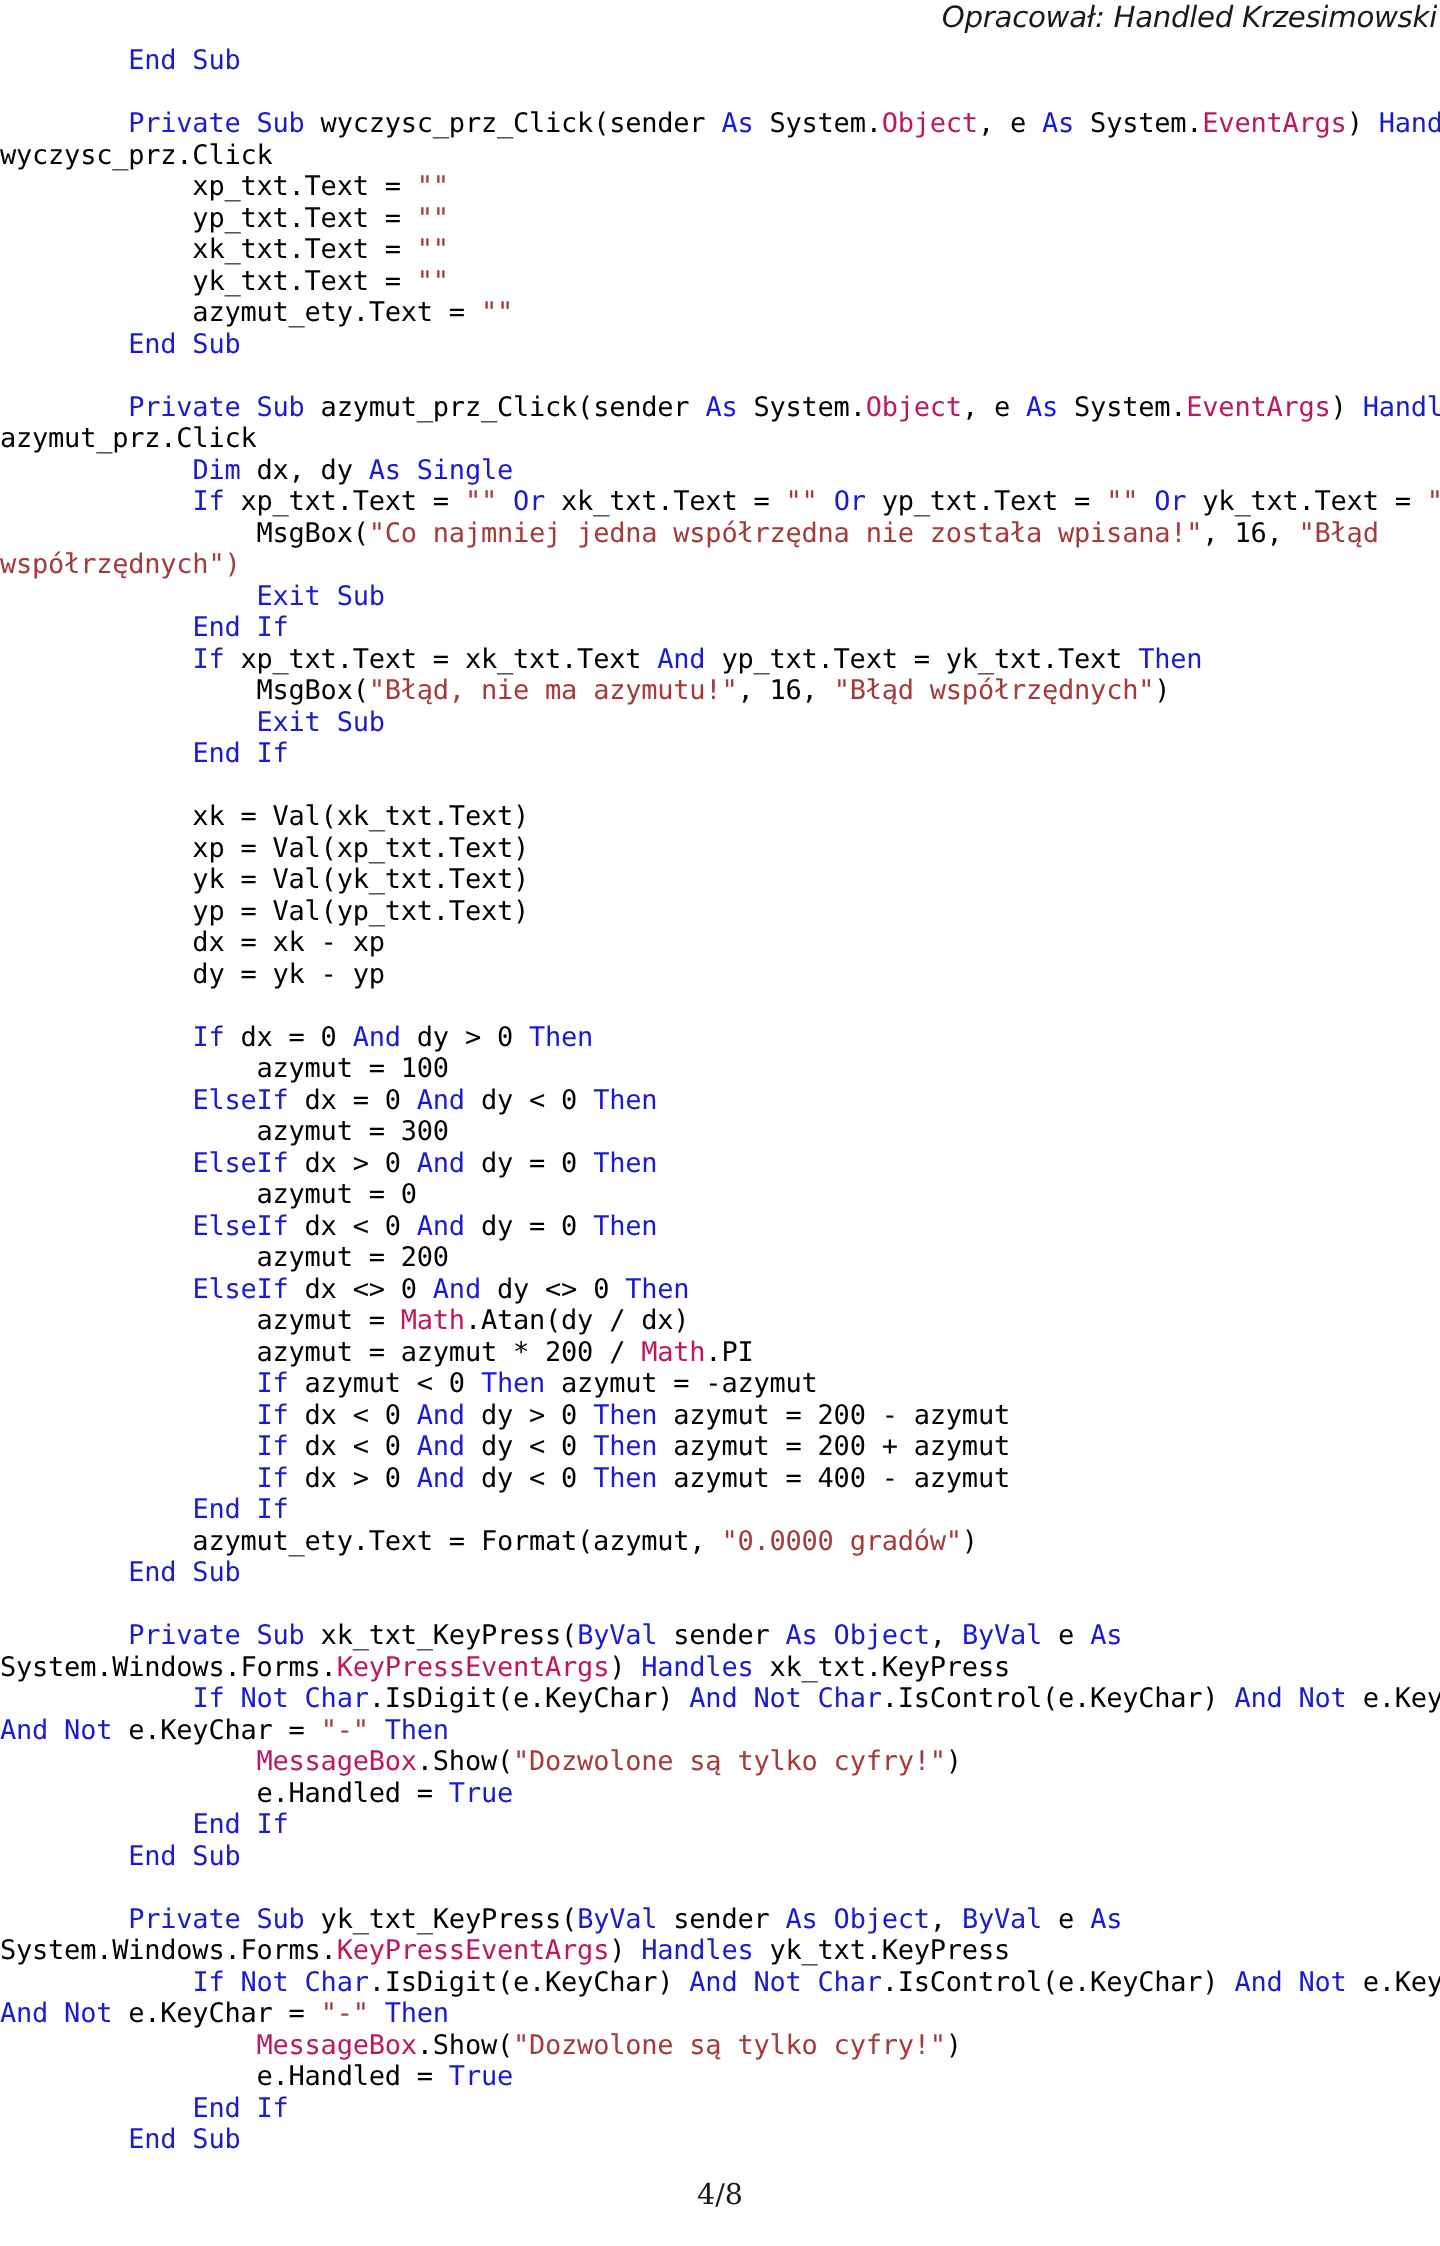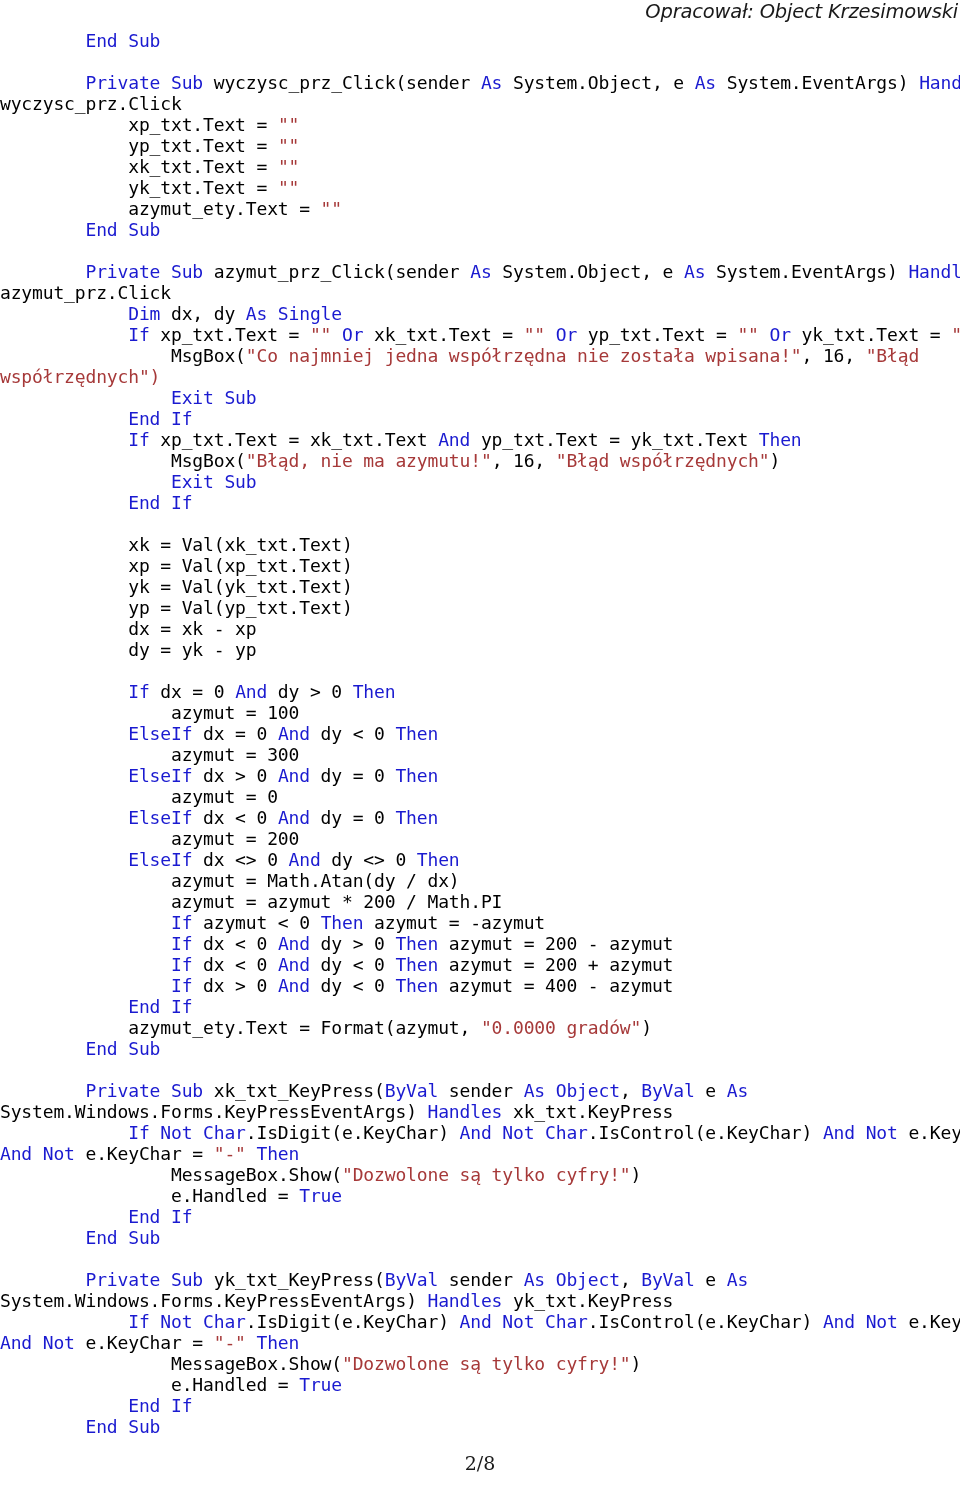--- a/index.html
+++ b/index.html
@@ -54,21 +54,21 @@
   .code .ln {
     display: block;
     height: 21px;
     white-space: pre;
   }
   .code .ln.blank {
     height: 21px;
   }
   
   .kw   { color: #1a1ad0; }
-  .typ  { color: #000000; margin-top: 12px; }
+  .typ  { color: #be185d; margin-top: 12px; }
   .str  { color: #a63939; }
   
   .footer {
     position: absolute;
     left: 0;
     top: 1452px;
     width: 960px;
     text-align: center;
   }
   .footer-text {
@@ -76,22 +76,22 @@
     font-size: 19px;
     color: #1a1a1a;
   }
 </style>
 </head>
 <body>
 
 <div class="page">
 
   <div class="header">
-    <span class="header-text">Opracował: Object Krzesimowski</span>
+    <span class="header-text">Opracował: Handled Krzesimowski</span>
   </div>
 
   <div class="code" id="code-block"><span class="ln"><span>        </span><span class="kw">End Sub</span></span><span class="ln blank"><span></span></span><span class="ln"><span>        </span><span class="kw">Private Sub</span><span> wyczysc_prz_Click(sender </span><span class="kw">As</span><span> System.</span><span class="typ">Object</span><span>, e </span><span class="kw">As</span><span> System.</span><span class="typ">EventArgs</span><span>) </span><span class="kw">Handles</span></span><span class="ln"><span>wyczysc_prz.Click</span></span><span class="ln"><span>            xp_txt.Text = </span><span class="str">""</span></span><span class="ln"><span>            yp_txt.Text = </span><span class="str">""</span></span><span class="ln"><span>            xk_txt.Text = </span><span class="str">""</span></span><span class="ln"><span>            yk_txt.Text = </span><span class="str">""</span></span><span class="ln"><span>            azymut_ety.Text = </span><span class="str">""</span></span><span class="ln"><span>        </span><span class="kw">End Sub</span></span><span class="ln blank"><span></span></span><span class="ln"><span>        </span><span class="kw">Private Sub</span><span> azymut_prz_Click(sender </span><span class="kw">As</span><span> System.</span><span class="typ">Object</span><span>, e </span><span class="kw">As</span><span> System.</span><span class="typ">EventArgs</span><span>) </span><span class="kw">Handles</span></span><span class="ln"><span>azymut_prz.Click</span></span><span class="ln"><span>            </span><span class="kw">Dim</span><span> dx, dy </span><span class="kw">As Single</span></span><span class="ln"><span>            </span><span class="kw">If</span><span> xp_txt.Text = </span><span class="str">""</span><span> </span><span class="kw">Or</span><span> xk_txt.Text = </span><span class="str">""</span><span> </span><span class="kw">Or</span><span> yp_txt.Text = </span><span class="str">""</span><span> </span><span class="kw">Or</span><span> yk_txt.Text = </span><span class="str">""</span><span> </span><span class="kw">Then</span></span><span class="ln"><span>                MsgBox(</span><span class="str">"Co najmniej jedna współrzędna nie została wpisana!"</span><span>, 16, </span><span class="str">"Błąd</span></span><span class="ln"><span class="str">współrzędnych")</span></span><span class="ln"><span>                </span><span class="kw">Exit Sub</span></span><span class="ln"><span>            </span><span class="kw">End If</span></span><span class="ln"><span>            </span><span class="kw">If</span><span> xp_txt.Text = xk_txt.Text </span><span class="kw">And</span><span> yp_txt.Text = yk_txt.Text </span><span class="kw">Then</span></span><span class="ln"><span>                MsgBox(</span><span class="str">"Błąd, nie ma azymutu!"</span><span>, 16, </span><span class="str">"Błąd współrzędnych"</span><span>)</span></span><span class="ln"><span>                </span><span class="kw">Exit Sub</span></span><span class="ln"><span>            </span><span class="kw">End If</span></span><span class="ln blank"><span></span></span><span class="ln"><span>            xk = Val(xk_txt.Text)</span></span><span class="ln"><span>            xp = Val(xp_txt.Text)</span></span><span class="ln"><span>            yk = Val(yk_txt.Text)</span></span><span class="ln"><span>            yp = Val(yp_txt.Text)</span></span><span class="ln"><span>            dx = xk - xp</span></span><span class="ln"><span>            dy = yk - yp</span></span><span class="ln blank"><span></span></span><span class="ln"><span>            </span><span class="kw">If</span><span> dx = 0 </span><span class="kw">And</span><span> dy &gt; 0 </span><span class="kw">Then</span></span><span class="ln"><span>                azymut = 100</span></span><span class="ln"><span>            </span><span class="kw">ElseIf</span><span> dx = 0 </span><span class="kw">And</span><span> dy &lt; 0 </span><span class="kw">Then</span></span><span class="ln"><span>                azymut = 300</span></span><span class="ln"><span>            </span><span class="kw">ElseIf</span><span> dx &gt; 0 </span><span class="kw">And</span><span> dy = 0 </span><span class="kw">Then</span></span><span class="ln"><span>                azymut = 0</span></span><span class="ln"><span>            </span><span class="kw">ElseIf</span><span> dx &lt; 0 </span><span class="kw">And</span><span> dy = 0 </span><span class="kw">Then</span></span><span class="ln"><span>                azymut = 200</span></span><span class="ln"><span>            </span><span class="kw">ElseIf</span><span> dx &lt;&gt; 0 </span><span class="kw">And</span><span> dy &lt;&gt; 0 </span><span class="kw">Then</span></span><span class="ln"><span>                azymut = </span><span class="typ">Math</span><span>.Atan(dy / dx)</span></span><span class="ln"><span>                azymut = azymut * 200 / </span><span class="typ">Math</span><span>.PI</span></span><span class="ln"><span>                </span><span class="kw">If</span><span> azymut &lt; 0 </span><span class="kw">Then</span><span> azymut = -azymut</span></span><span class="ln"><span>                </span><span class="kw">If</span><span> dx &lt; 0 </span><span class="kw">And</span><span> dy &gt; 0 </span><span class="kw">Then</span><span> azymut = 200 - azymut</span></span><span class="ln"><span>                </span><span class="kw">If</span><span> dx &lt; 0 </span><span class="kw">And</span><span> dy &lt; 0 </span><span class="kw">Then</span><span> azymut = 200 + azymut</span></span><span class="ln"><span>                </span><span class="kw">If</span><span> dx &gt; 0 </span><span class="kw">And</span><span> dy &lt; 0 </span><span class="kw">Then</span><span> azymut = 400 - azymut</span></span><span class="ln"><span>            </span><span class="kw">End If</span></span><span class="ln"><span>            azymut_ety.Text = Format(azymut, </span><span class="str">"0.0000 gradów"</span><span>)</span></span><span class="ln"><span>        </span><span class="kw">End Sub</span></span><span class="ln blank"><span></span></span><span class="ln"><span>        </span><span class="kw">Private Sub</span><span> xk_txt_KeyPress(</span><span class="kw">ByVal</span><span> sender </span><span class="kw">As Object</span><span>, </span><span class="kw">ByVal</span><span> e </span><span class="kw">As</span></span><span class="ln"><span>System.Windows.Forms.</span><span class="typ">KeyPressEventArgs</span><span>) </span><span class="kw">Handles</span><span> xk_txt.KeyPress</span></span><span class="ln"><span>            </span><span class="kw">If Not</span><span> </span><span class="kw">Char</span><span>.IsDigit(e.KeyChar) </span><span class="kw">And Not</span><span> </span><span class="kw">Char</span><span>.IsControl(e.KeyChar) </span><span class="kw">And Not</span><span> e.KeyChar = </span><span class="str">","</span></span><span class="ln"><span class="kw">And Not</span><span> e.KeyChar = </span><span class="str">"-"</span><span> </span><span class="kw">Then</span></span><span class="ln"><span>                </span><span class="typ">MessageBox</span><span>.Show(</span><span class="str">"Dozwolone są tylko cyfry!"</span><span>)</span></span><span class="ln"><span>                e.Handled = </span><span class="kw">True</span></span><span class="ln"><span>            </span><span class="kw">End If</span></span><span class="ln"><span>        </span><span class="kw">End Sub</span></span><span class="ln blank"><span></span></span><span class="ln"><span>        </span><span class="kw">Private Sub</span><span> yk_txt_KeyPress(</span><span class="kw">ByVal</span><span> sender </span><span class="kw">As Object</span><span>, </span><span class="kw">ByVal</span><span> e </span><span class="kw">As</span></span><span class="ln"><span>System.Windows.Forms.</span><span class="typ">KeyPressEventArgs</span><span>) </span><span class="kw">Handles</span><span> yk_txt.KeyPress</span></span><span class="ln"><span>            </span><span class="kw">If Not</span><span> </span><span class="kw">Char</span><span>.IsDigit(e.KeyChar) </span><span class="kw">And Not</span><span> </span><span class="kw">Char</span><span>.IsControl(e.KeyChar) </span><span class="kw">And Not</span><span> e.KeyChar = </span><span class="str">","</span></span><span class="ln"><span class="kw">And Not</span><span> e.KeyChar = </span><span class="str">"-"</span><span> </span><span class="kw">Then</span></span><span class="ln"><span>                </span><span class="typ">MessageBox</span><span>.Show(</span><span class="str">"Dozwolone są tylko cyfry!"</span><span>)</span></span><span class="ln"><span>                e.Handled = </span><span class="kw">True</span></span><span class="ln"><span>            </span><span class="kw">End If</span></span><span class="ln"><span>        </span><span class="kw">End Sub</span></span></div>
 
   <div class="footer">
-    <span class="footer-text">2/8</span>
+    <span class="footer-text">4/8</span>
   </div>
 
 </div>
 
 </body></html>

